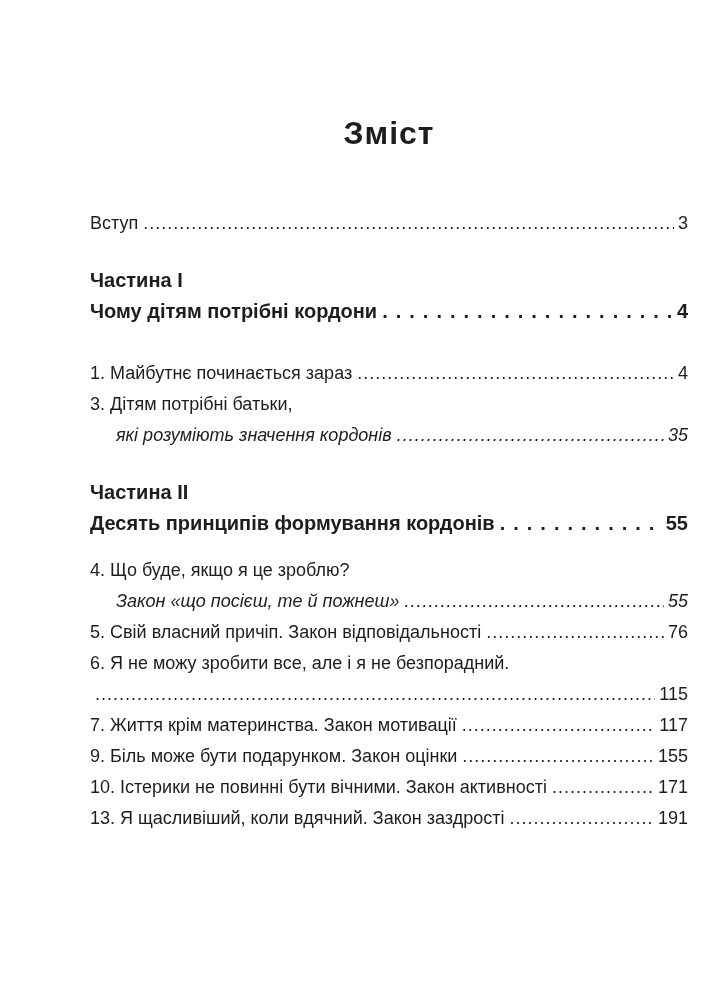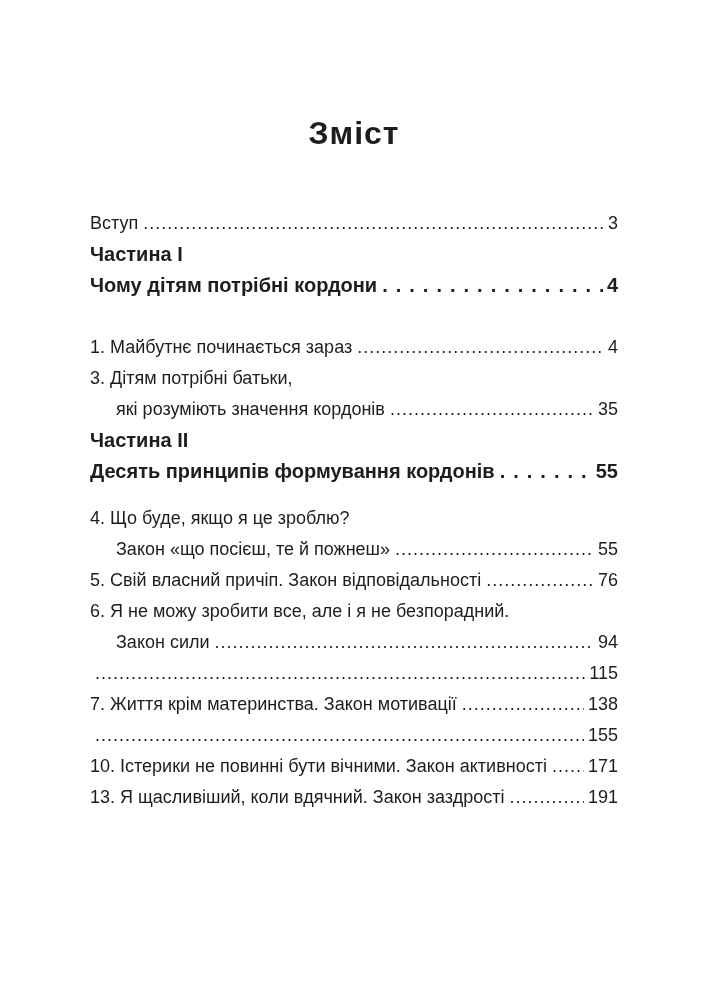--- a/index.html
+++ b/index.html
@@ -11,21 +11,21 @@
     width: 728px;
     height: 1000px;
     font-family: "Liberation Sans", sans-serif;
     color: #1d1d1d;
     overflow: hidden;
   }
   .page {
     box-sizing: border-box;
     width: 728px;
     height: 1000px;
-    padding: 112px 110px 0 90px;
+    padding: 112px 40px 0 90px;
     background: #ffffff;
   }
   .title {
     font-size: 32px;
     font-weight: bold;
     text-align: center;
     letter-spacing: 1px;
     margin: 0 0 54px 0;
     line-height: 42px;
   }
@@ -34,22 +34,22 @@
     display: flex;
     align-items: baseline;
     height: 31px;
     line-height: 31px;
     font-size: 18px;
   }
   .row.bold {
     font-weight: bold;
     font-size: 20px;
   }
-  .row.indent { padding-left: 26px; }
-  .gap-md { }
+  .row.indent { padding-left: 26px; font-style: italic; }
+  .gap-md { margin-top: 26px; }
   .gap-lg { margin-top: 31px; text-align: center; }
   .gap-xl { margin-top: 16px; }
   .label { white-space: nowrap; }
   .dots {
     flex: 1;
     min-width: 12px;
     overflow: hidden;
     white-space: nowrap;
     margin: 0 4px 0 5px;
   }
@@ -114,35 +114,31 @@
   </div>
       <div class="row">
     <span class="label">5. Свій власний причіп. Закон відповідальності</span>
     <span class="dots leader-dense"></span>
     <span class="page-num">76</span>
   </div>
       <div class="row">
     <span class="label">6. Я не можу зробити все, але і я не безпорадний.</span>
 
   </div>
-      <div class="row indent">
-    <span class="label">Закон сили</span>
-    <span class="dots leader-dense"></span>
-    <span class="page-num">94</span>
-  </div>
       <div class="row">
     <span class="dots leader-dense"></span>
     <span class="page-num">115</span>
   </div>
       <div class="row">
     <span class="label">7. Життя крім материнства. Закон мотивації</span>
     <span class="dots leader-dense"></span>
-    <span class="page-num">138</span>
+    <span class="page-num">117</span>
   </div>
       <div class="row">
+    <span class="label">9. Біль може бути подарунком. Закон оцінки</span>
     <span class="dots leader-dense"></span>
     <span class="page-num">155</span>
   </div>
       <div class="row">
     <span class="label">10. Істерики не повинні бути вічними. Закон активності</span>
     <span class="dots leader-dense"></span>
     <span class="page-num">171</span>
   </div>
       <div class="row">
     <span class="label">13. Я щасливіший, коли вдячний. Закон заздрості</span>

